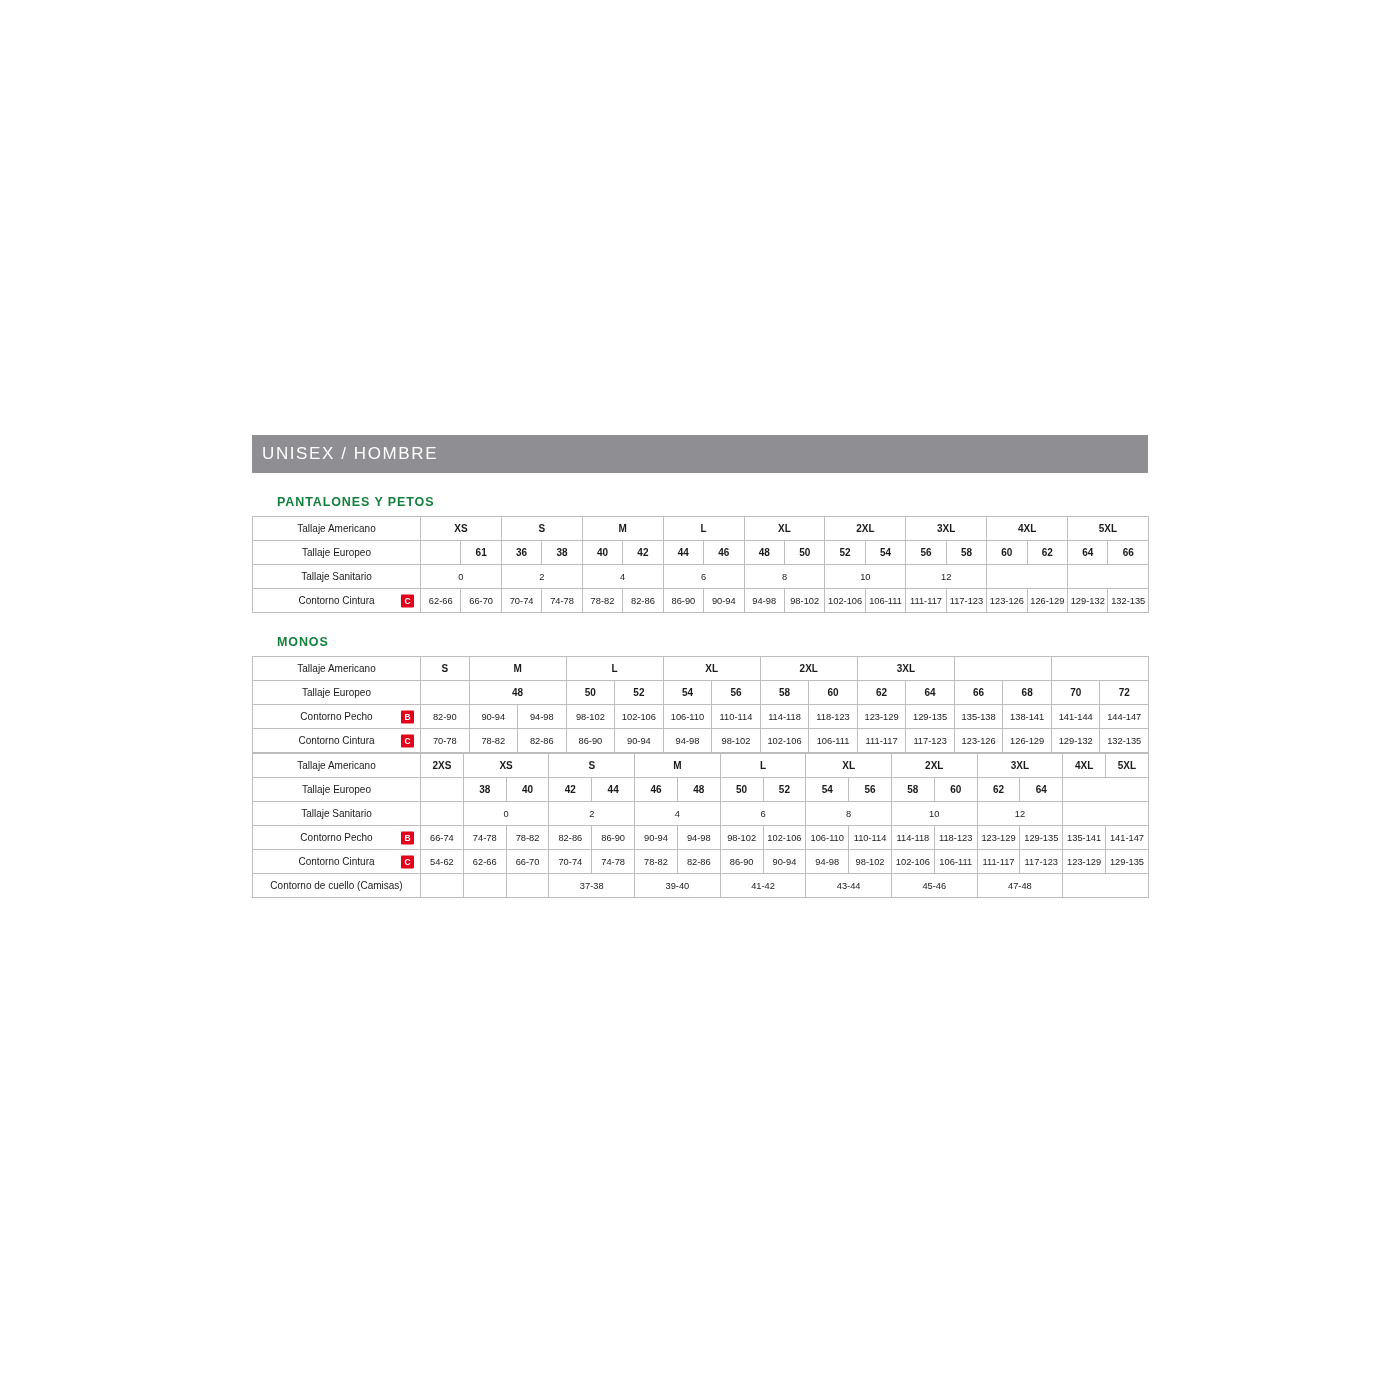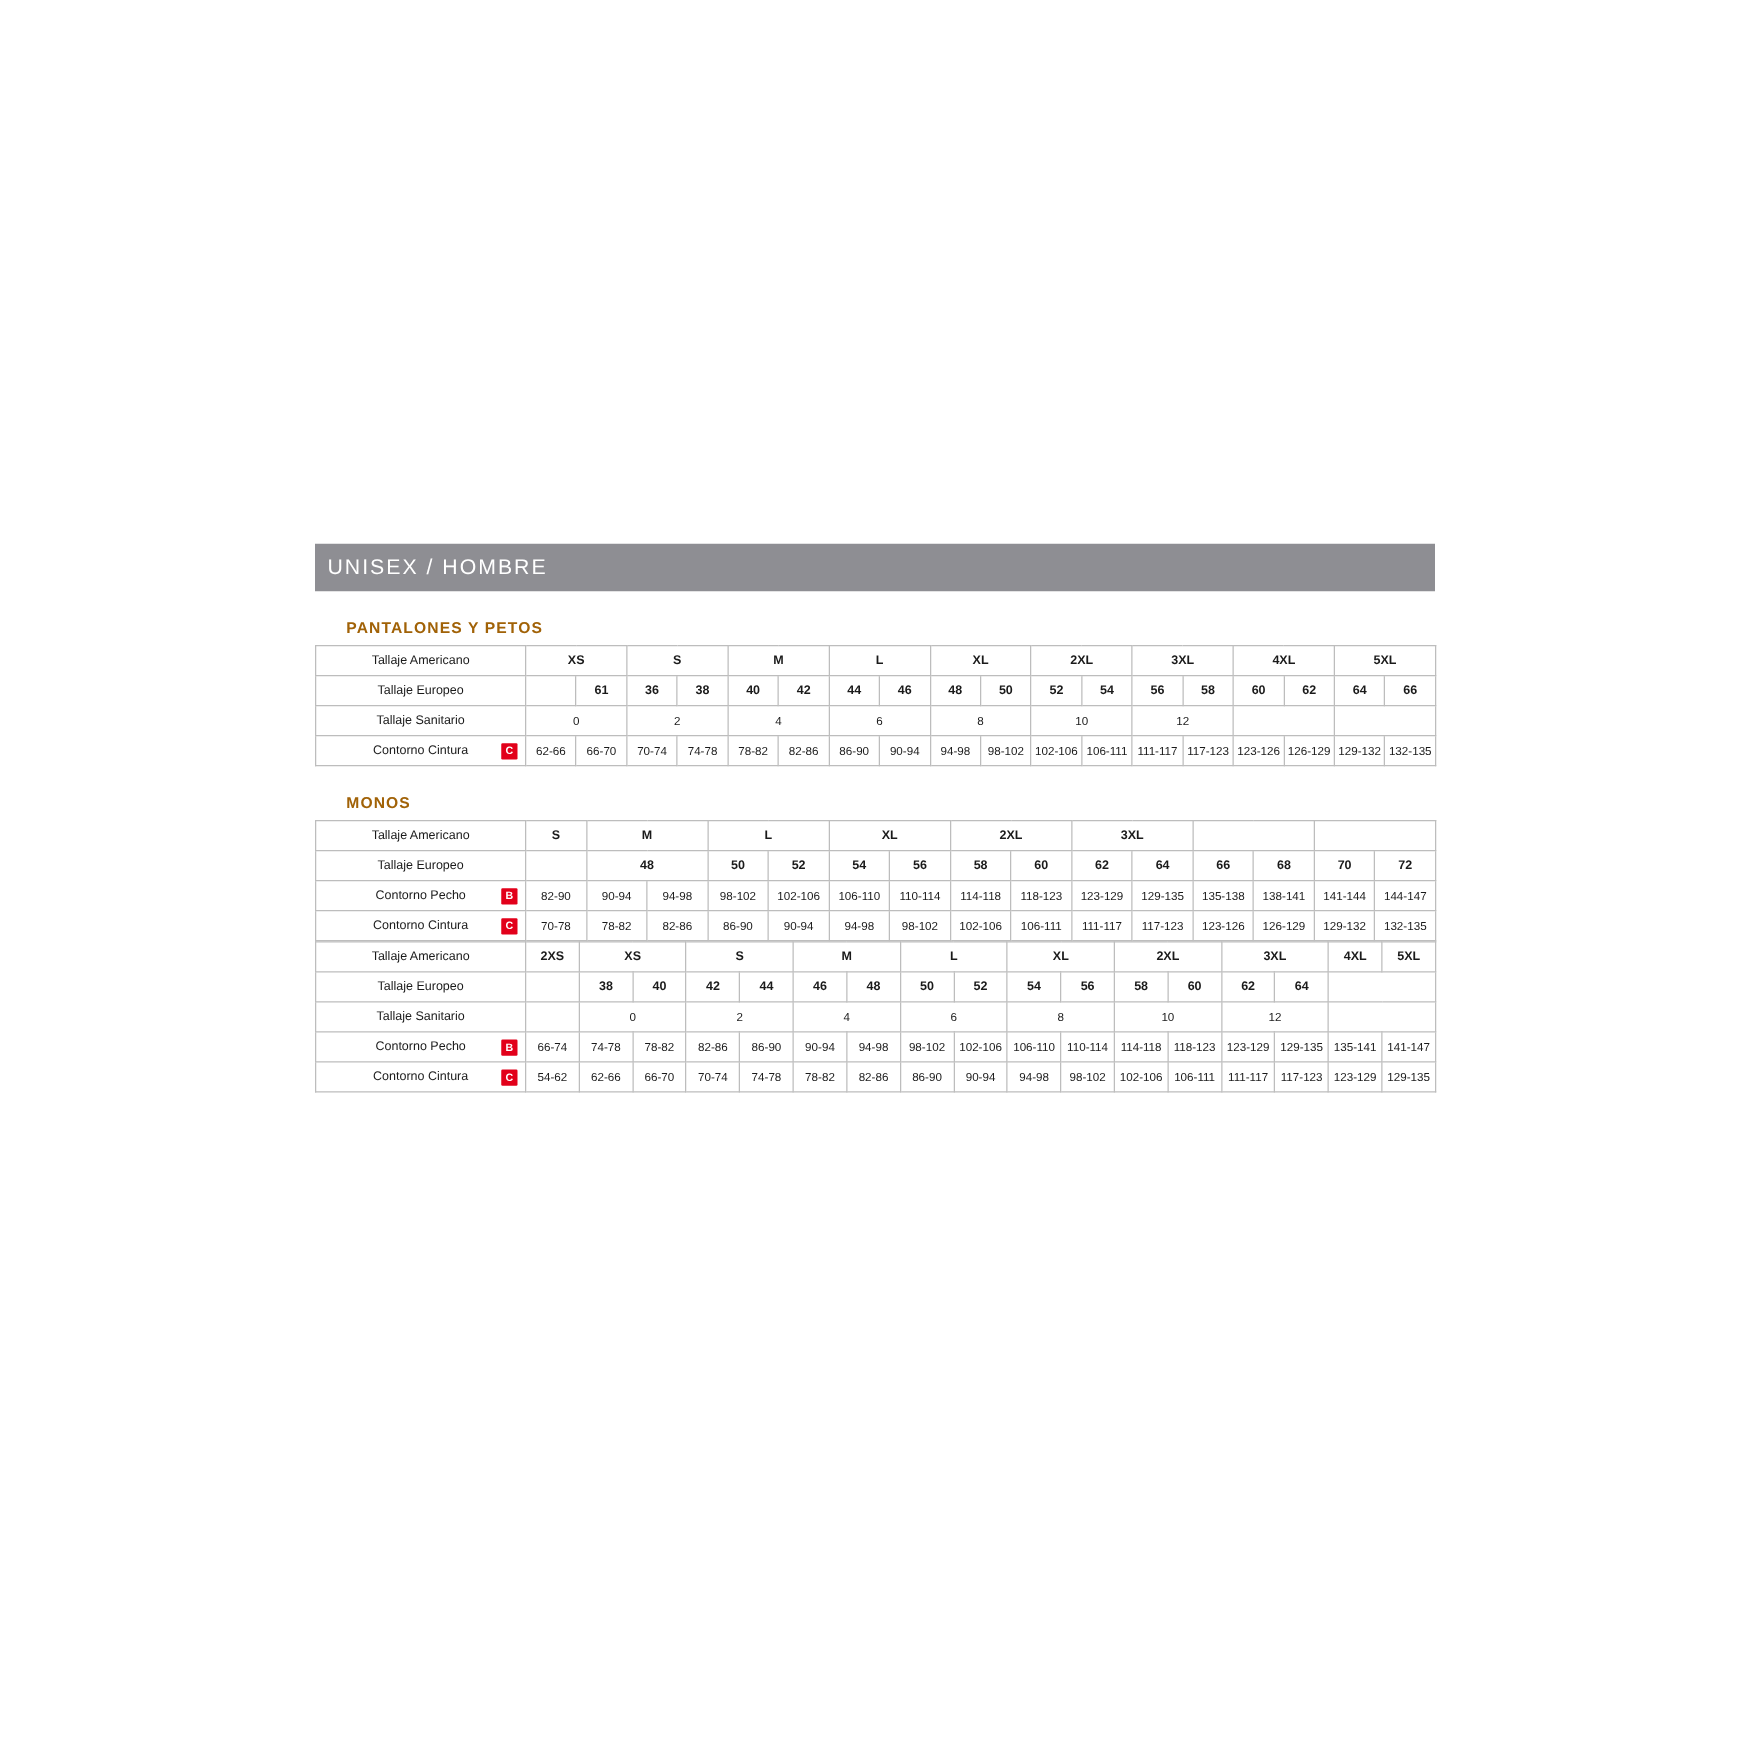--- a/index.html
+++ b/index.html
@@ -29,21 +29,21 @@
     line-height: 38px;
     padding-left: 10px;
     font-size: 17px;
     letter-spacing: 1.6px;
     font-weight: 400;
   }
   .section-title {
     font-size: 12.5px;
     font-weight: bold;
     letter-spacing: 0.9px;
-    color: #a16207;
+    color: #15803d;
     margin: 22px 0 7px 6px;
     padding-left: 19px;
   }
   table.sizing {
     border-collapse: collapse;
     table-layout: fixed;
     width: 896px;
     font-size: 9.3px;
     color: #1a1a1a;
   }
@@ -375,18 +375,31 @@
                 <td>90-94</td>
                 <td>94-98</td>
                 <td>98-102</td>
                 <td>102-106</td>
                 <td>106-111</td>
                 <td>111-117</td>
                 <td>117-123</td>
                 <td>123-129</td>
                 <td>129-135</td>
               </tr>
+              <tr>
+                <td class="rowlabel"><span>Contorno de cuello (Camisas)</span></td>
+                <td></td>
+                <td></td>
+                <td></td>
+                <td colspan="2">37-38</td>
+                <td colspan="2">39-40</td>
+                <td colspan="2">41-42</td>
+                <td colspan="2">43-44</td>
+                <td colspan="2">45-46</td>
+                <td colspan="2">47-48</td>
+                <td colspan="2"></td>
+              </tr>
             </tbody>
           </table>
         </div>
       </div>
   </div>
 </div>
 
 </body></html>

